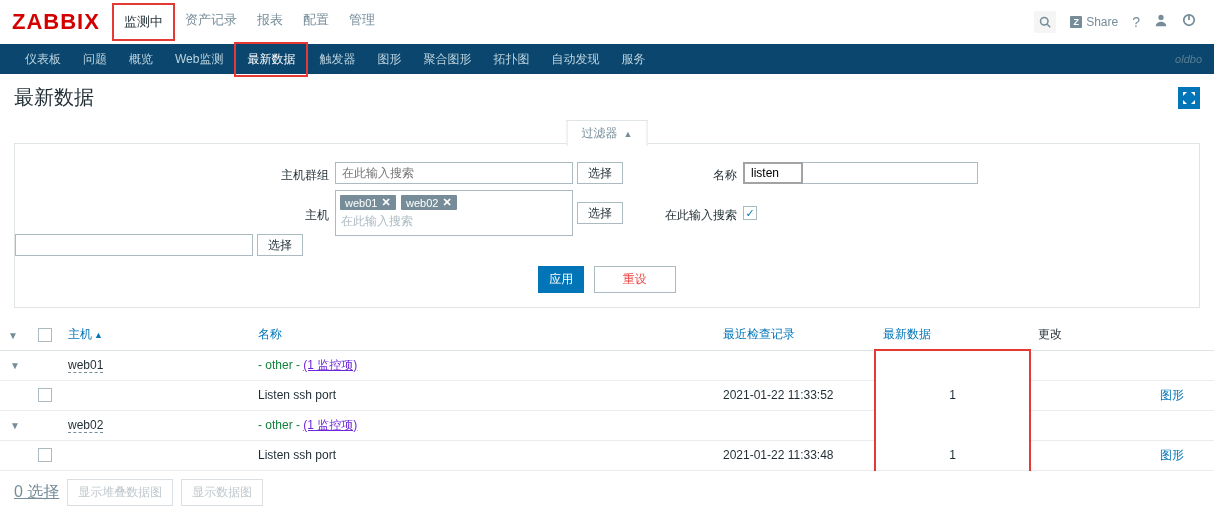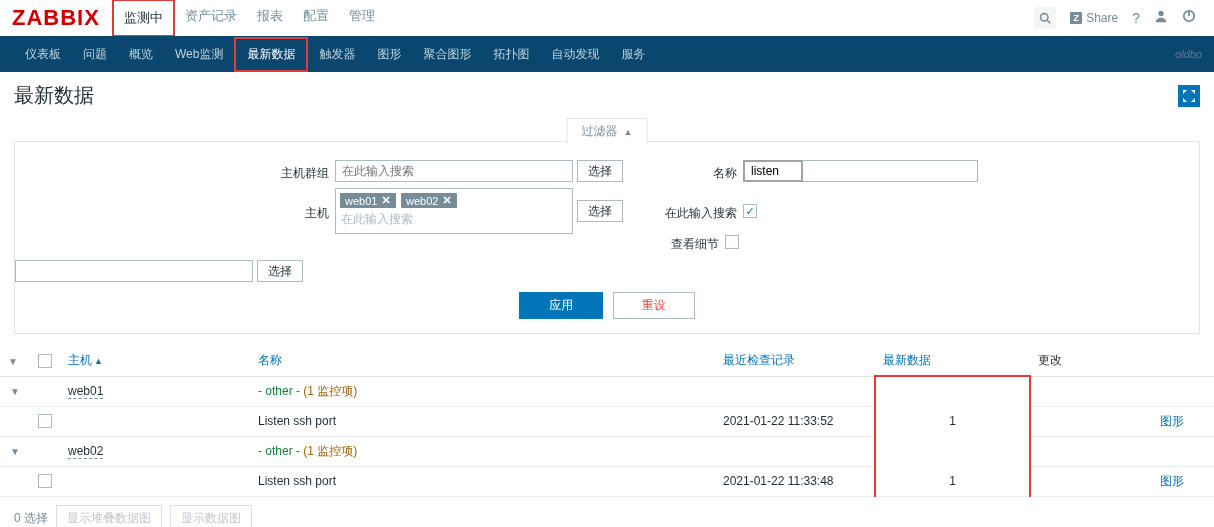--- a/index.html
+++ b/index.html
@@ -1,31 +1,31 @@
 <!DOCTYPE html>
 <html><head>
 <meta charset="utf-8">
 <style>
 * { margin: 0; padding: 0; box-sizing: border-box; }
 body { font-family: Arial, "Microsoft YaHei", sans-serif; font-size: 12px; background: #fff; color: #1f2c33; width: 1214px; }
 
 
-.top-nav { background: #fff; height: 36px; display: flex; align-items: center; border-bottom: 1px solid #fff; }
+.top-nav { background: #fff; height: 44px; display: flex; align-items: center; border-bottom: 1px solid #fff; }
 .logo { color: #d40000; font-weight: bold; font-size: 22px; letter-spacing: 1px; padding: 0 12px; font-family: Arial, sans-serif; }
 .top-menu { display: flex; }
 .top-menu-item { padding: 8px 10px; color: #768d99; cursor: pointer; font-size: 13px; }
 .top-menu-item.hl { border: 2px solid #e53935; color: #1f2c33; }
 .top-right { margin-left: auto; display: flex; align-items: center; gap: 14px; padding-right: 18px; color: #768d99; }
 .search-box { background: #f5f5f5; border-radius: 2px; width: 22px; height: 22px; display: flex; align-items: center; justify-content: center; }
 .share { display: flex; align-items: center; gap: 4px; font-size: 12px; cursor: pointer; }
 .share-icon { background: #768d99; color: #fff; font-weight: bold; font-size: 9px; width: 12px; height: 12px; display: inline-flex; align-items: center; justify-content: center; border-radius: 1px; }
 .top-icon { cursor: pointer; font-size: 14px; }
 
 
-.sub-nav { background: #0a466e; height: 36px; display: flex; align-items: center; padding-left: 14px; position: relative; }
+.sub-nav { background: #0a466e; height: 30px; display: flex; align-items: center; padding-left: 14px; position: relative; }
 .sub-menu-item { color: #bcd4df; padding: 7px 11px; cursor: pointer; font-size: 12px; }
 .sub-menu-item.hl { border: 2px solid #e53935; color: #fff; }
 .sub-right { position: absolute; right: 12px; color: #5a7d92; font-size: 11px; font-style: italic; }
 
 
 .page-header { display: flex; align-items: center; padding: 10px 14px; }
 .page-title { font-size: 20px; font-weight: 400; color: #1f2c33; }
 .fullscreen-btn { margin-left: auto; background: #0275b8; color: #fff; width: 22px; height: 22px; display: flex; align-items: center; justify-content: center; cursor: pointer; font-size: 13px; }
 
 
@@ -39,41 +39,41 @@
 .filter-input { border: 1px solid #acbbc2; height: 22px; padding: 0 6px; font-size: 12px; width: 238px; }
 .filter-input.hl { border: 2px solid #a3a3a3; }
 .select-btn { border: 1px solid #acbbc2; background: #fff; height: 22px; padding: 0 10px; margin-left: 4px; cursor: pointer; font-size: 12px; color: #1f2c33; }
 .multiselect { border: 1px solid #acbbc2; width: 238px; min-height: 40px; padding: 3px; }
 .tag { display: inline-flex; align-items: center; background: #768d99; color: #fff; padding: 1px 5px; margin: 1px; font-size: 11px; border-radius: 1px; }
 .tag-x { margin-left: 4px; cursor: pointer; font-weight: bold; }
 .ms-ph { color: #acbbc2; font-size: 12px; padding: 2px; }
 .chk { width: 14px; height: 14px; border: 1px solid #acbbc2; display: inline-block; vertical-align: middle; }
 .chk.checked::after { content: "✓"; color: #0275b8; font-size: 11px; display: block; text-align: center; line-height: 12px; }
 .filter-btns { text-align: center; margin-top: 10px; }
-.btn-primary { background: #0275b8; color: #fff; border: none; padding: 5px 30px; cursor: pointer; font-size: 12px; margin-right: 6px; }
+.btn-primary { background: #0275b8; color: #fff; border: none; padding: 5px 11px; cursor: pointer; font-size: 12px; margin-right: 6px; }
 .btn-default { background: #fff; border: 1px solid #acbbc2; padding: 4px 28px; cursor: pointer; font-size: 12px; color: #ef4444; }
 
 
 .data-table { width: 100%; border-collapse: collapse; margin-top: 12px; }
 .data-table th { text-align: left; padding: 6px 8px; border-bottom: 1px solid #dfe4e7; font-weight: normal; color: #0275b8; font-size: 12px; cursor: pointer; }
 .data-table th.nolink { color: #1f2c33; cursor: default; }
 .data-table td { padding: 6px 8px; border-bottom: 1px solid #ebeef0; font-size: 12px; color: #1f2c33; }
 .col-toggle { width: 30px; text-align: center; }
 .col-chk { width: 26px; }
 .toggle-arrow { color: #768d99; cursor: pointer; font-size: 10px; }
 .host-link { color: #1f2c33; border-bottom: 1px dashed #768d99; cursor: pointer; }
 .other-label { color: #15803d; }
-.mon-count { color: #a16207; }
+.mon-count { color: #6d28d9; text-decoration: underline; }
 .graph-link { color: #0275b8; cursor: pointer; }
 .sort-arrow { font-size: 9px; margin-left: 2px; }
 .hl-cell { border: 2px solid #e53935; }
 
 
 .footer-bar { padding: 8px 14px; display: flex; align-items: center; gap: 8px; }
-.sel-count { color: #768d99; font-size: 12px; }
+.sel-count { color: #768d99; font-size: 16px; text-decoration: underline; }
 .btn-disabled { border: 1px solid #d9dfe3; background: #fff; color: #c1c9ce; padding: 4px 10px; font-size: 12px; cursor: default; }
 
 .col-host { width: 190px; }
 .col-name { width: 465px; }
 .col-check { width: 160px; }
 .col-data { width: 155px; text-align: center; }
 .col-change { width: 120px; }
 .col-graph { text-align: right; padding-right: 30px !important; }
 </style>
 </head>
@@ -171,31 +171,20 @@
             </span>
           <div class="ms-ph">在此输入搜索</div>
         </div>
         <button class="select-btn">选择</button>
       </div>
       <div class="filter-col" style="margin-left:40px;">
         <div class="filter-label-r">在此输入搜索</div>
         <span class="chk checked"></span>
       </div>
     </div>
-    <div class="filter-row">
-      <div class="filter-col" style="visibility:hidden;">
-        <div class="filter-label"></div>
-          <div style="width:238px;"></div>
-          <button class="select-btn">x</button>
-      </div>
-      <div class="filter-col" style="margin-left:40px;margin-top:-18px;">
-        <div class="filter-label-r">查看细节</div>
-        <span class="chk"></span>
-      </div>
-    </div>
     <div class="filter-row" style="margin-top:-8px;">
       <div class="filter-col">
         <input class="filter-input" style="">
         <button class="select-btn">选择</button>
       </div>
     </div>
     <div class="filter-btns">
       <button class="btn-primary">应用</button>
       <button class="btn-default">重设</button>
     </div>

